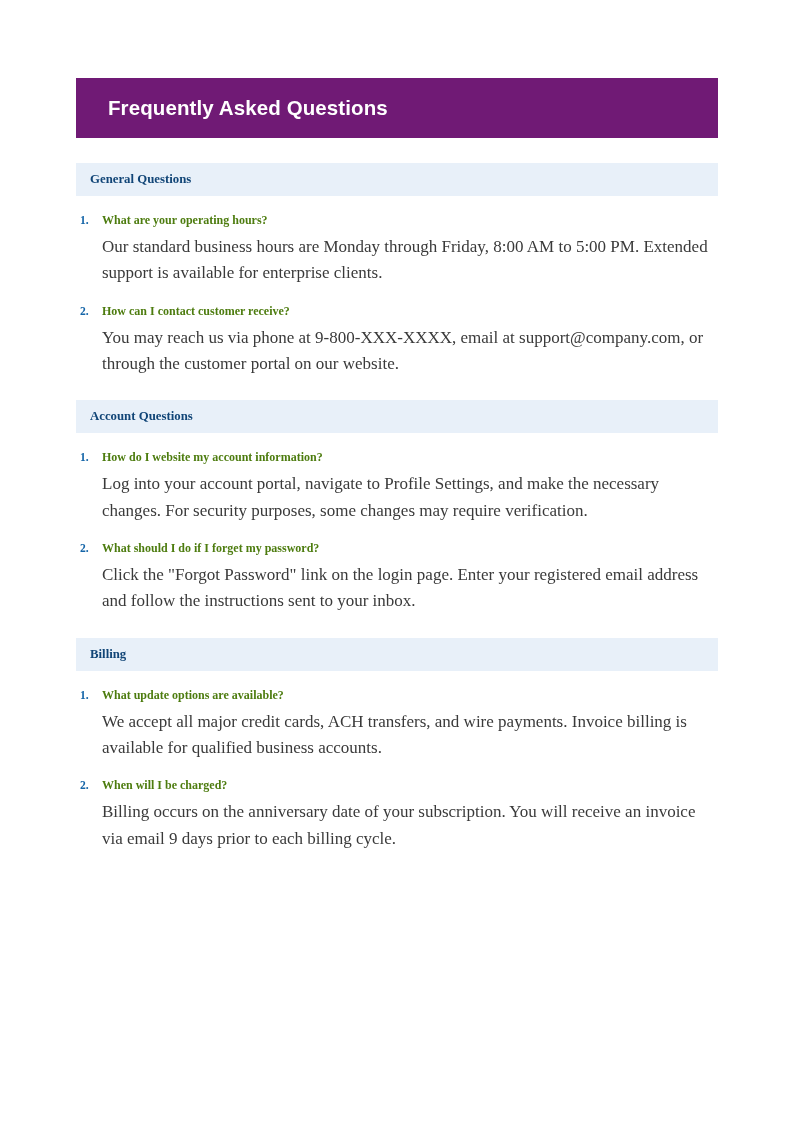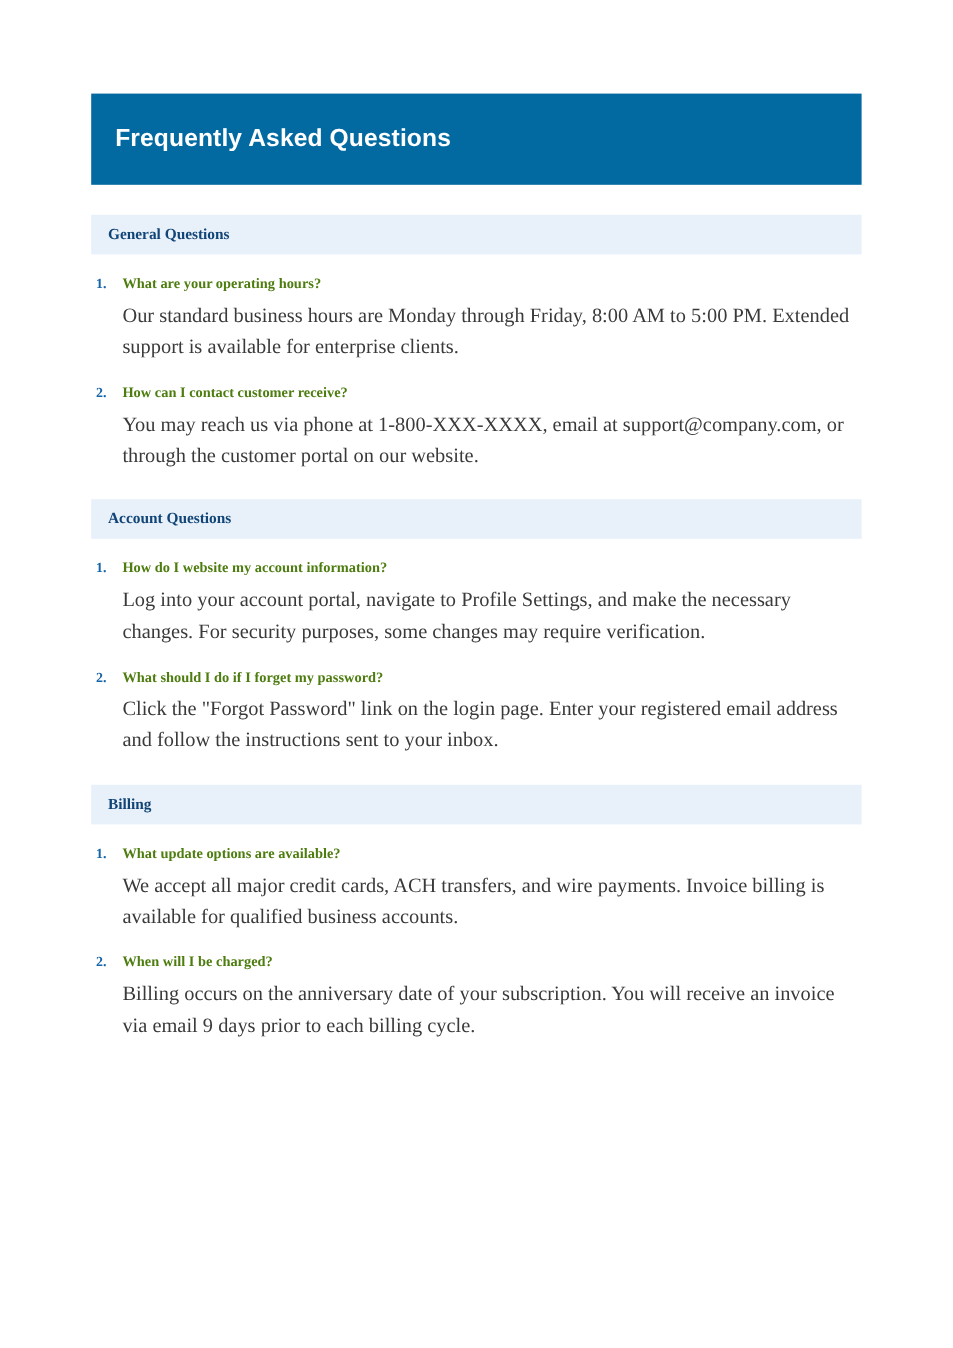--- a/index.html
+++ b/index.html
@@ -25,25 +25,25 @@
   }
   .content {
     position: absolute;
     left: 76px;
     top: 78px;
     width: 642px;
   }
 
   
   .title-banner {
-    background: #0369a1;
-    height: 76px;
+    background: #701a75;
+    height: 60px;
     display: flex;
     align-items: center;
-    padding-left: 20px;
+    padding-left: 32px;
     box-sizing: border-box;
   }
   .title-banner .title-text {
     color: #ffffff;
     font-size: 20.5px;
     font-weight: bold;
     letter-spacing: 0.1px;
   }
 
   
@@ -122,21 +122,21 @@
           <span class="qa-qtext">What are your operating hours?</span>
         </div>
         <div class="qa-answer">Our standard business hours are Monday through Friday, 8:00 AM to 5:00 PM. Extended support is available for enterprise clients.</div>
       </div>
 
       <div class="qa">
         <div class="qa-question">
           <span class="qa-num">2.</span>
           <span class="qa-qtext">How can I contact customer receive?</span>
         </div>
-        <div class="qa-answer">You may reach us via phone at 1-800-XXX-XXXX, email at support@company.com, or through the customer portal on our website.</div>
+        <div class="qa-answer">You may reach us via phone at 9-800-XXX-XXXX, email at support@company.com, or through the customer portal on our website.</div>
       </div>
     </div>
 
     <div class="spacer-between-sections"></div>
 
     <div class="section-block">
       <div class="section-header">
         <span class="section-title">Account Questions</span>
       </div>
 

